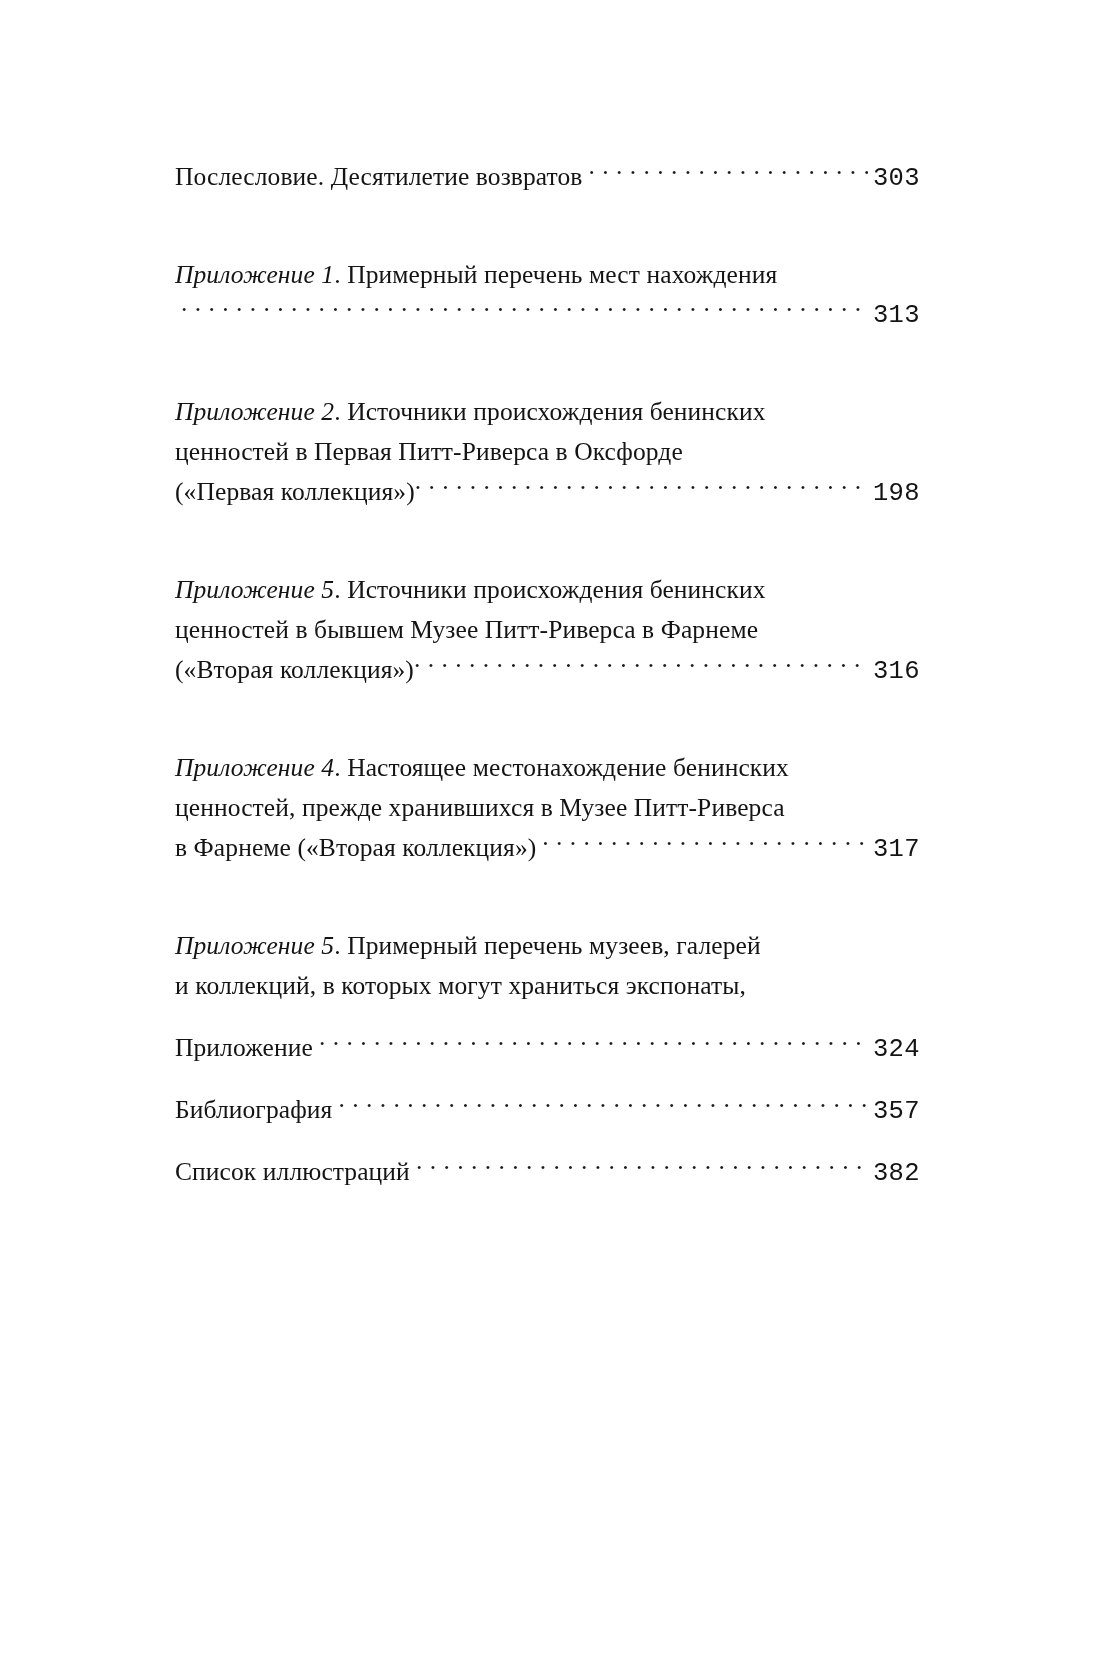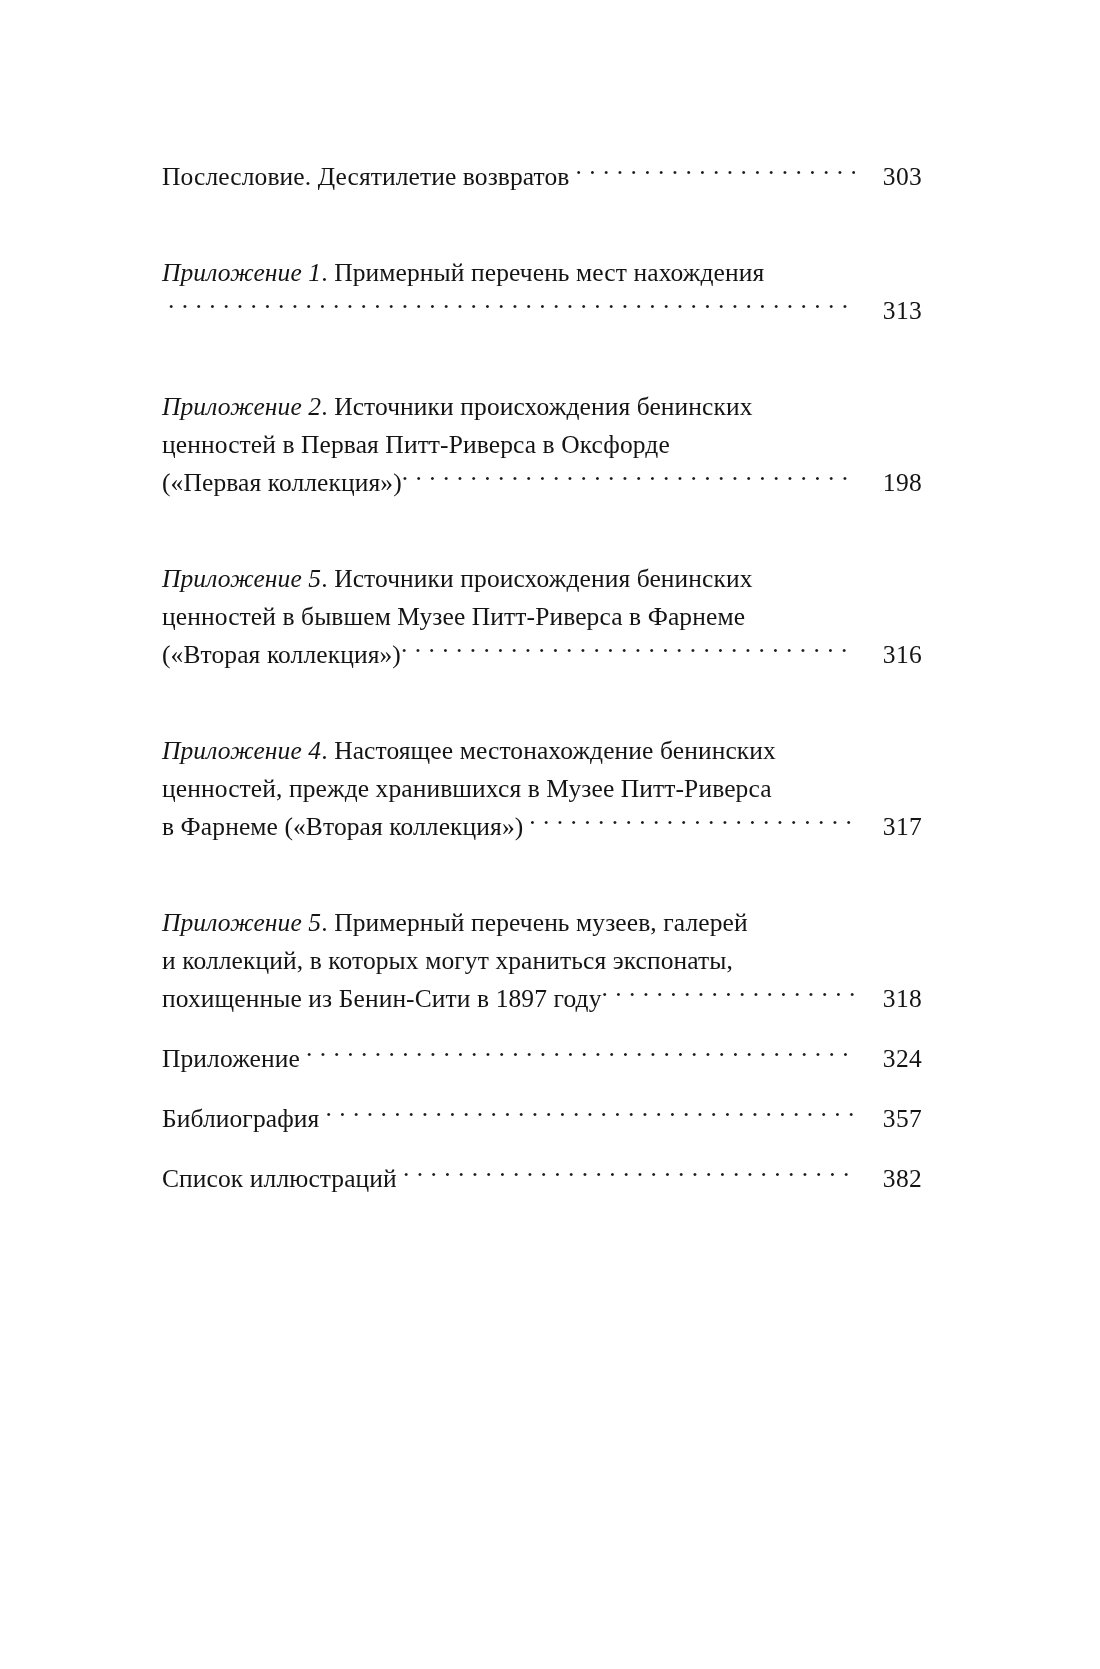--- a/index.html
+++ b/index.html
@@ -18,21 +18,21 @@
   #page {
     position: relative;
     width: 1100px;
     height: 1669px;
     background: #ffffff;
     overflow: hidden;
   }
 
   #toc {
     position: absolute;
-    left: 162px;
+    left: 175px;
     top: 158px;
     width: 760px;
   }
 
   .toc-entry {
     margin-bottom: 22px;
   }
   .toc-entry:last-child { margin-bottom: 8px; }
 
   
@@ -74,23 +74,23 @@
     font-size: 25.5px;
     letter-spacing: 0.5px;
     color: #1a1a1a;
   }
   
   .leader.tight { margin-left: 0px; }
 
   .page-num {
     flex: 0 0 auto;
     width: 62px;
-    text-align: right;
     font-size: 25.5px;
     letter-spacing: 0.3px;
+    font-family: Liberation Mono, monospace;
   }
 
   
   .toc-line.plain .spacer {
     flex: 1 1 auto;
   }
   .toc-line.plain .page-num {
     visibility: hidden;
   }
 </style>
@@ -184,25 +184,20 @@
         <span class="line-text appendix-label">Приложение 5</span>
         <span class="line-text">. Примерный перечень музеев, галерей</span>
         <span class="spacer"></span>
         <span class="page-num">&nbsp;</span>
       </div>
       <div class="toc-line plain">
         <span class="line-text">и коллекций, в которых могут храниться экспонаты,</span>
         <span class="spacer"></span>
         <span class="page-num">&nbsp;</span>
       </div>
-      <div class="toc-line">
-        <span class="line-text">похищенные из Бенин-Сити в 1897 году</span>
-        <span class="leader tight"></span>
-        <span class="page-num">318</span>
-      </div>
     </div>
 
     <div class="toc-entry">
       <div class="toc-line">
         <span class="line-text">Приложение</span>
         <span class="leader"></span>
         <span class="page-num">324</span>
       </div>
     </div>
 

